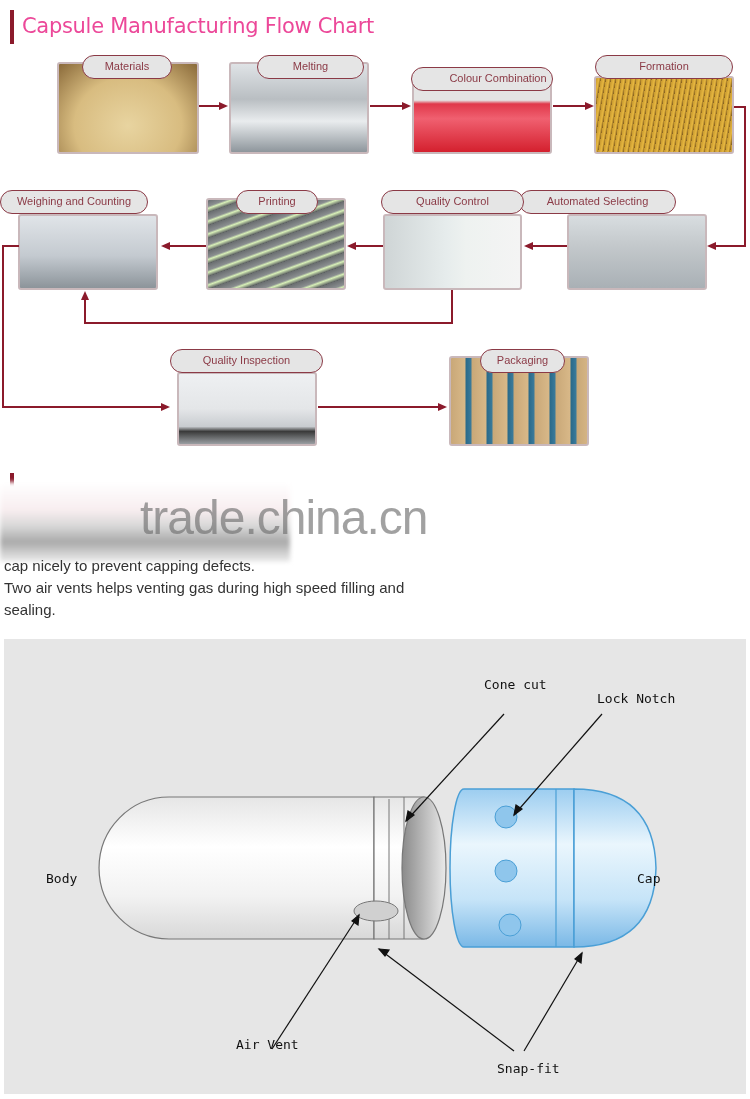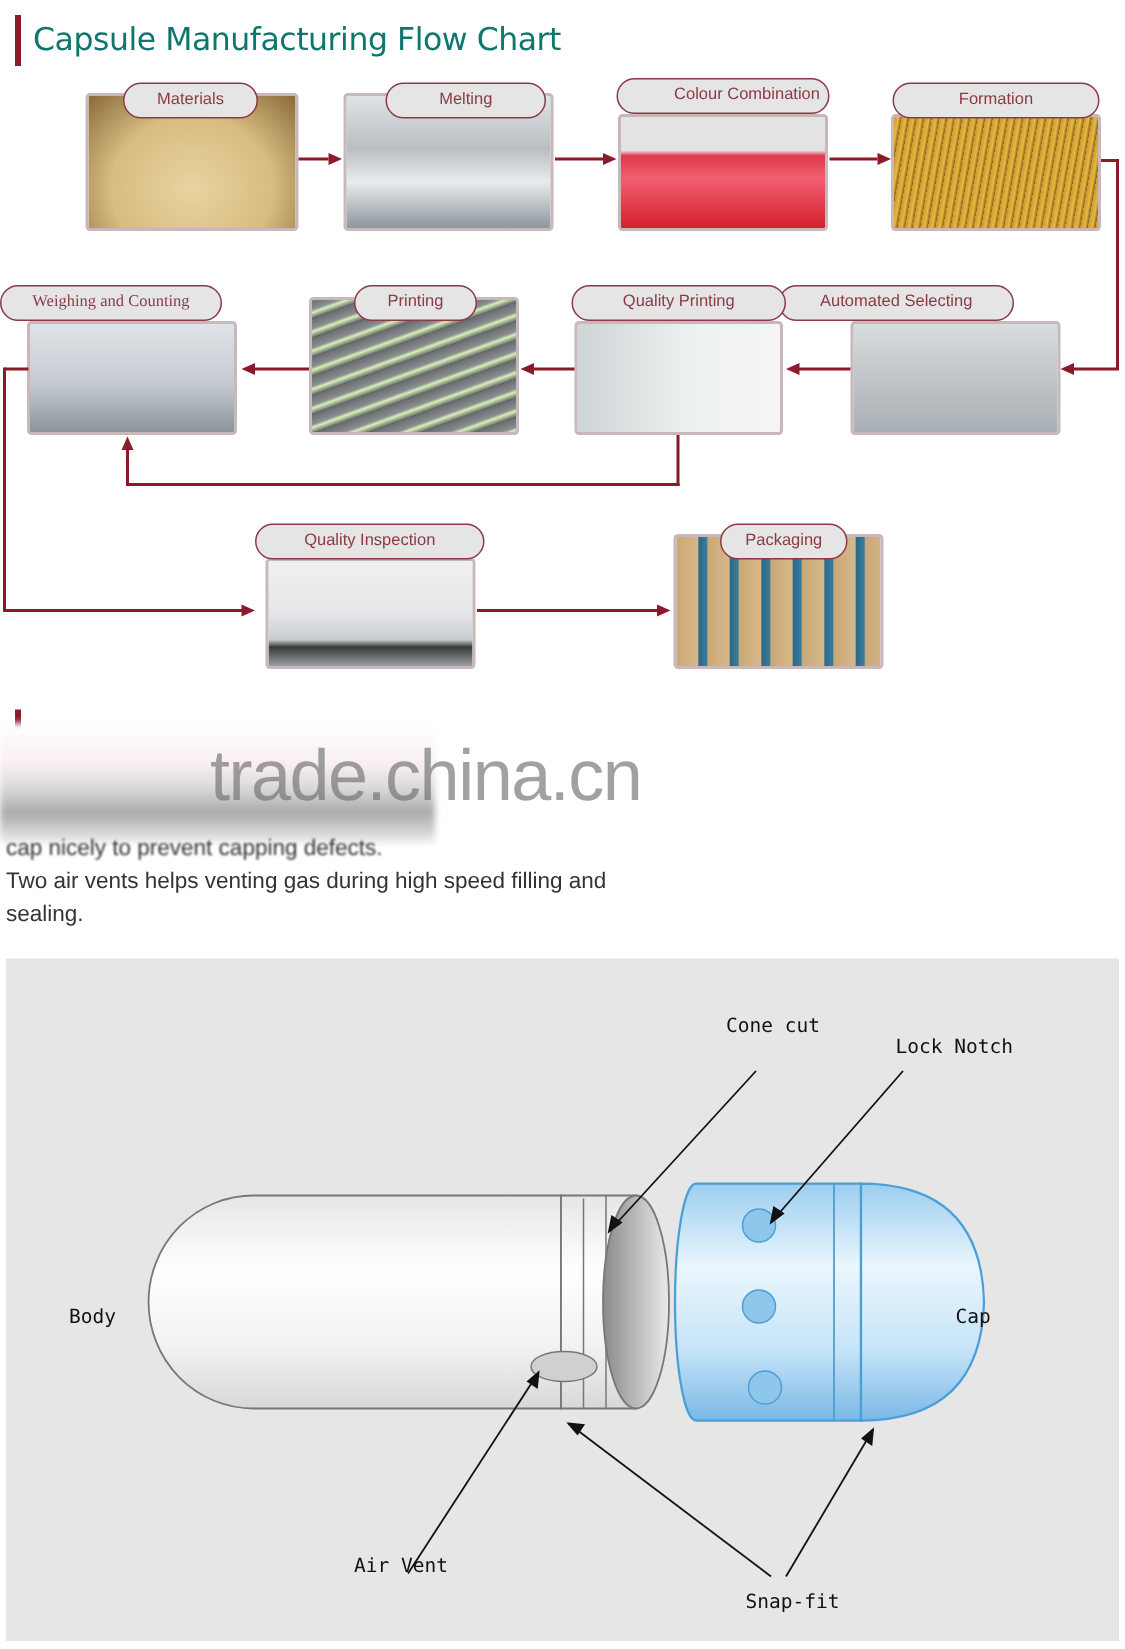--- a/index.html
+++ b/index.html
@@ -1,18 +1,18 @@
 <!DOCTYPE html>
 <html><head>
 <meta charset="utf-8">
 <style>
   * { box-sizing: border-box; margin: 0; padding: 0; }
   body { width: 750px; height: 1099px; background: #fff; position: relative; overflow: hidden; font-family: "Liberation Sans", sans-serif; }
   .title-bar { position: absolute; left: 10px; top: 10px; width: 4px; height: 34px; background: #8b1a2b; }
-  .title { position: absolute; left: 22px; top: 14px; font-size: 21px; color: #0f766e; font-family: "DejaVu Sans", sans-serif; letter-spacing: -0.3px; }
+  .title { position: absolute; left: 22px; top: 14px; font-size: 21px; color: #ec4899; font-family: "DejaVu Sans", sans-serif; letter-spacing: -0.3px; }
   .photo { position: absolute; border: 2px solid #c9b8bb; border-radius: 3px; overflow: hidden; }
   .label { position: absolute; height: 24px; border: 1.5px solid #8b3a46; border-radius: 12px; background: #e5e5e5; color: #8b3a46; font-size: 11px; text-align: center; line-height: 21px; white-space: nowrap; z-index: 3; }
   .line { position: absolute; background: #8b1a2b; z-index: 1; }
   .arrow-r { position: absolute; width: 0; height: 0; border-top: 4px solid transparent; border-bottom: 4px solid transparent; border-left: 9px solid #8b1a2b; z-index: 2; }
   .arrow-l { position: absolute; width: 0; height: 0; border-top: 4px solid transparent; border-bottom: 4px solid transparent; border-right: 9px solid #8b1a2b; z-index: 2; }
   .arrow-u { position: absolute; width: 0; height: 0; border-left: 4px solid transparent; border-right: 4px solid transparent; border-bottom: 9px solid #8b1a2b; z-index: 2; }
   .section2-bar { position: absolute; left: 10px; top: 473px; width: 4px; height: 14px; background: #8b1a2b; }
   .blur-band { position: absolute; left: 0; top: 482px; width: 290px; height: 80px; background: linear-gradient(to bottom, #fff 0%, #f8eef0 35%, #d8d8d8 55%, #aaa 75%, #eee 100%); filter: blur(2px); }
   .watermark { position: absolute; left: 140px; top: 490px; font-size: 48px; color: rgba(110,110,110,0.65); font-family: "Liberation Sans", sans-serif; letter-spacing: -1px; z-index: 5; }
   .desc { position: absolute; left: 4px; font-size: 15px; color: #333; font-family: "Liberation Sans", sans-serif; }
@@ -25,48 +25,48 @@
 <div class="title-bar"></div>
 <div class="title">Capsule Manufacturing Flow Chart</div>
 
 <div class="photo" style="left:57px;top:62px;width:142px;height:92px;background:radial-gradient(ellipse at 50% 70%, #e8d4a0 0%, #d8bc80 55%, #8a6a3a 100%);"></div>
 <div class="label" style="left:82px;top:55px;width:90px;">Materials</div>
 
 <div class="photo" style="left:229px;top:62px;width:140px;height:92px;background:linear-gradient(180deg,#dfe3e6 0%,#b9bec2 40%,#e9ecee 65%,#8e969c 100%);"></div>
 <div class="label" style="left:257px;top:55px;width:107px;">Melting</div>
 
 <div class="photo" style="left:412px;top:76px;width:140px;height:78px;background:linear-gradient(180deg,#e4e4e4 0%,#e4e4e4 30%,#e0384a 35%,#f06070 55%,#d4202e 100%);"></div>
-<div class="label" style="left:411px;top:52px;width:142px;padding-left:32px;">Colour Combination</div>
+<div class="label" style="left:411px;top:67px;width:142px;padding-left:32px;">Colour Combination</div>
 
 <div class="photo" style="left:594px;top:76px;width:140px;height:78px;background:repeating-linear-gradient(100deg,#c89a30 0px,#e8b840 3px,#8a6420 5px),linear-gradient(#bbb,#999);"></div>
 <div class="label" style="left:595px;top:55px;width:138px;">Formation</div>
 
 <div class="line" style="left:199px;top:105px;width:20px;height:2px;"></div>
 <div class="arrow-r" style="left:219px;top:102px;"></div>
 <div class="line" style="left:370px;top:105px;width:32px;height:2px;"></div>
 <div class="arrow-r" style="left:402px;top:102px;"></div>
 <div class="line" style="left:553px;top:105px;width:32px;height:2px;"></div>
 <div class="arrow-r" style="left:585px;top:102px;"></div>
 
 <div class="line" style="left:734px;top:106px;width:11px;height:2px;"></div>
 <div class="line" style="left:744px;top:106px;width:2px;height:140px;"></div>
 <div class="line" style="left:715px;top:245px;width:31px;height:2px;"></div>
 <div class="arrow-l" style="left:707px;top:242px;"></div>
 
 <div class="photo" style="left:567px;top:214px;width:140px;height:76px;background:linear-gradient(180deg,#d8dde0 0%,#c4c9cc 40%,#a9b0b5 100%);"></div>
 <div class="label" style="left:519px;top:190px;width:157px;">Automated Selecting</div>
 
 <div class="photo" style="left:383px;top:214px;width:139px;height:76px;background:linear-gradient(90deg,#cfd5d6 0%,#e6ecec 45%,#eef2f0 60%,#f4f4f4 100%);"></div>
-<div class="label" style="left:381px;top:190px;width:143px;">Quality Printing</div>
+<div class="label" style="left:381px;top:190px;width:143px;">Quality Control</div>
 
 <div class="photo" style="left:206px;top:198px;width:140px;height:92px;background:repeating-linear-gradient(160deg,#6a6e70 0px,#8a8e90 6px,#d8f0b8 8px,#5a5e60 12px);"></div>
 <div class="label" style="left:236px;top:190px;width:82px;">Printing</div>
 
 <div class="photo" style="left:18px;top:214px;width:140px;height:76px;background:linear-gradient(180deg,#e0e4e8 0%,#c4cad0 55%,#8c949a 100%);"></div>
-<div class="label" style="left:0px;top:190px;width:148px;font-family:Liberation Serif, serif;">Weighing and Counting</div>
+<div class="label" style="left:0px;top:190px;width:148px;">Weighing and Counting</div>
 
 <div class="line" style="left:532px;top:245px;width:35px;height:2px;"></div>
 <div class="arrow-l" style="left:524px;top:242px;"></div>
 <div class="line" style="left:355px;top:245px;width:28px;height:2px;"></div>
 <div class="arrow-l" style="left:347px;top:242px;"></div>
 <div class="line" style="left:169px;top:245px;width:37px;height:2px;"></div>
 <div class="arrow-l" style="left:161px;top:242px;"></div>
 
 <div class="line" style="left:451px;top:290px;width:2px;height:34px;"></div>
 <div class="line" style="left:84px;top:322px;width:369px;height:2px;"></div>

